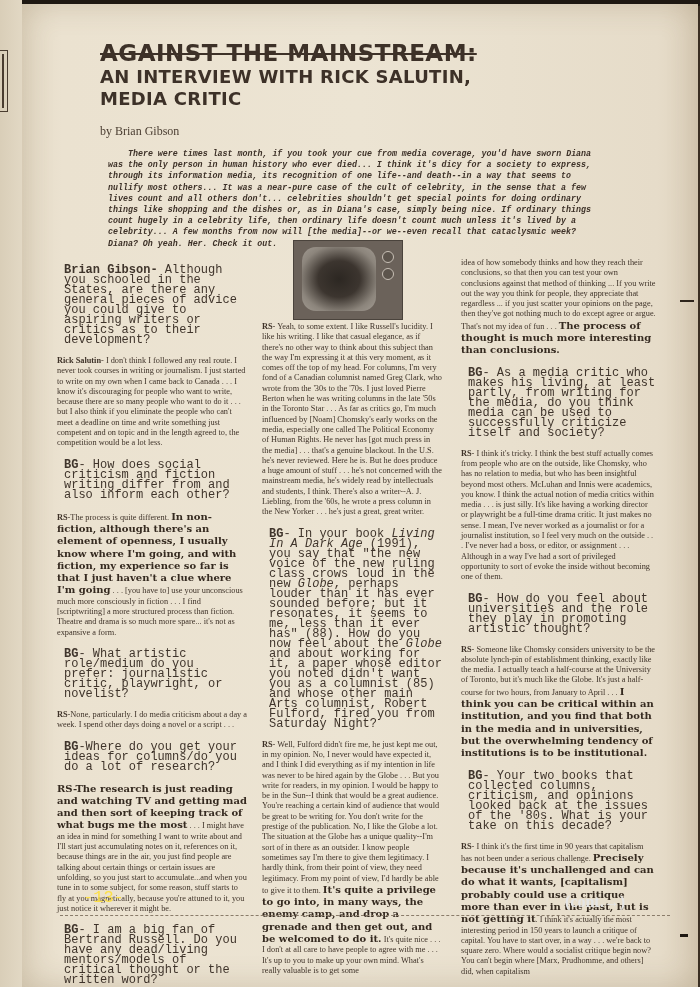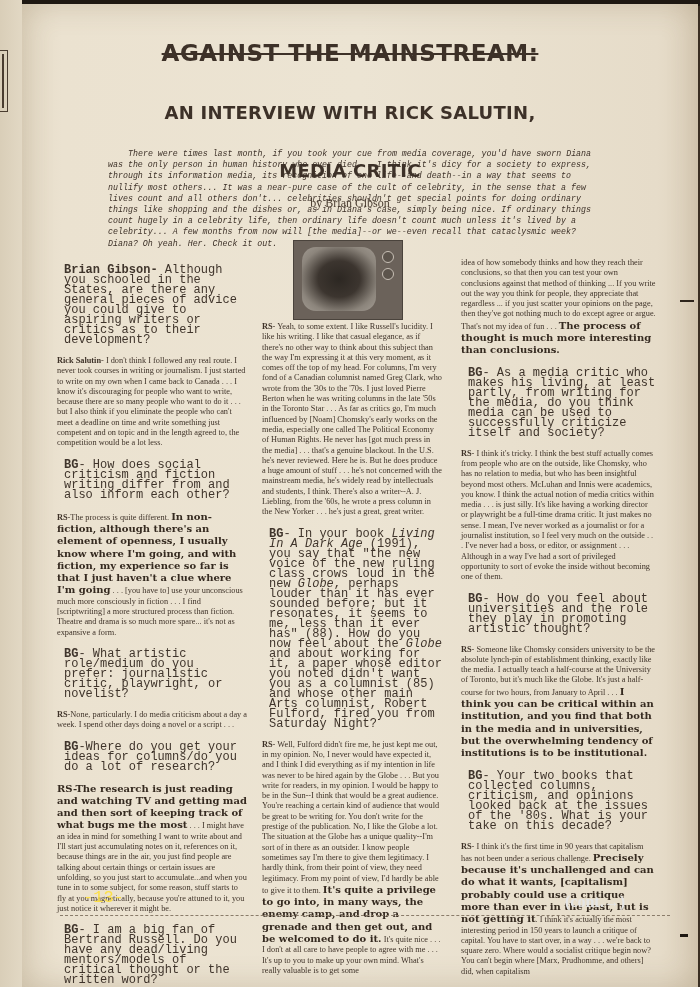--- a/index.html
+++ b/index.html
@@ -15,36 +15,36 @@
     box-shadow: inset 0 0 30px rgba(120,95,60,0.25);
   }
   .leftstrip {
     position:absolute; left:0; top:0; width:22px; height:987px;
     background: linear-gradient(90deg,#d9ceb8,#e2d8c4);
   }
   .topdark { position:absolute; left:0; top:0; width:700px; height:6px; background:#1e1812; }
   .binder-mark { position:absolute; left:0; top:50px; width:7px; height:60px; border:1px solid #4a3d30; border-left:none; }
   .binder-mark::after { content:""; position:absolute; left:2px; top:3px; width:2px; height:54px; background:#4a3d30; }
 
-  .title-block { position:absolute; left:100px; top:40px; width:500px; text-align:center; }
+  .title-block { position:absolute; left:100px; top:40px; width:500px; text-align:left; }
   .title-main {
     font-family:"DejaVu Sans", sans-serif; font-weight:bold; font-size:23px;
     letter-spacing:0.5px; color:#3d3128; text-decoration:line-through; text-decoration-thickness:2px;
     line-height:26px;
   }
   .title-sub {
     font-family:"DejaVu Sans", sans-serif; font-weight:bold; font-size:18px; color:#3d3128;
-    line-height:22px; letter-spacing:0.3px;margin-top:36px;
+    line-height:22px; letter-spacing:0.3px;
   }
   .byline { font-family:Liberation Serif, serif; font-size:12px; color:#4a3d31; margin-top:14px; }
 
   .intro {
     position:absolute; left:108px; top:148px; width:500px;
     font-family:"Liberation Mono", monospace; font-style:italic; font-size:8.3px;
-    line-height:11.2px; color:#3d3128; text-align:left;
+    line-height:11.2px; color:#3d3128; text-align:left;font-weight:bold;
   }
   .intro p { margin:0; text-indent:20px; }
 
   .col { position:absolute; font-size:8px; line-height:10.4px; color:#3e3228; }
   .col1 { left:57px; top:265px; width:190px; }
   .col2 { left:262px; top:322px; width:180px; }
   .col3 { left:461px; top:258px; width:195px; }
   .q { font-family:"Liberation Mono", monospace; font-size:12px; line-height:10px; margin:0 0 11px 7px; color:#3f342b; }
   .a { font-family:"Liberation Serif", serif; font-size:8.3px; line-height:10.3px; margin:0 0 11px 0; }
   .spk { font-family:"Liberation Serif", serif; font-weight:bold; }

